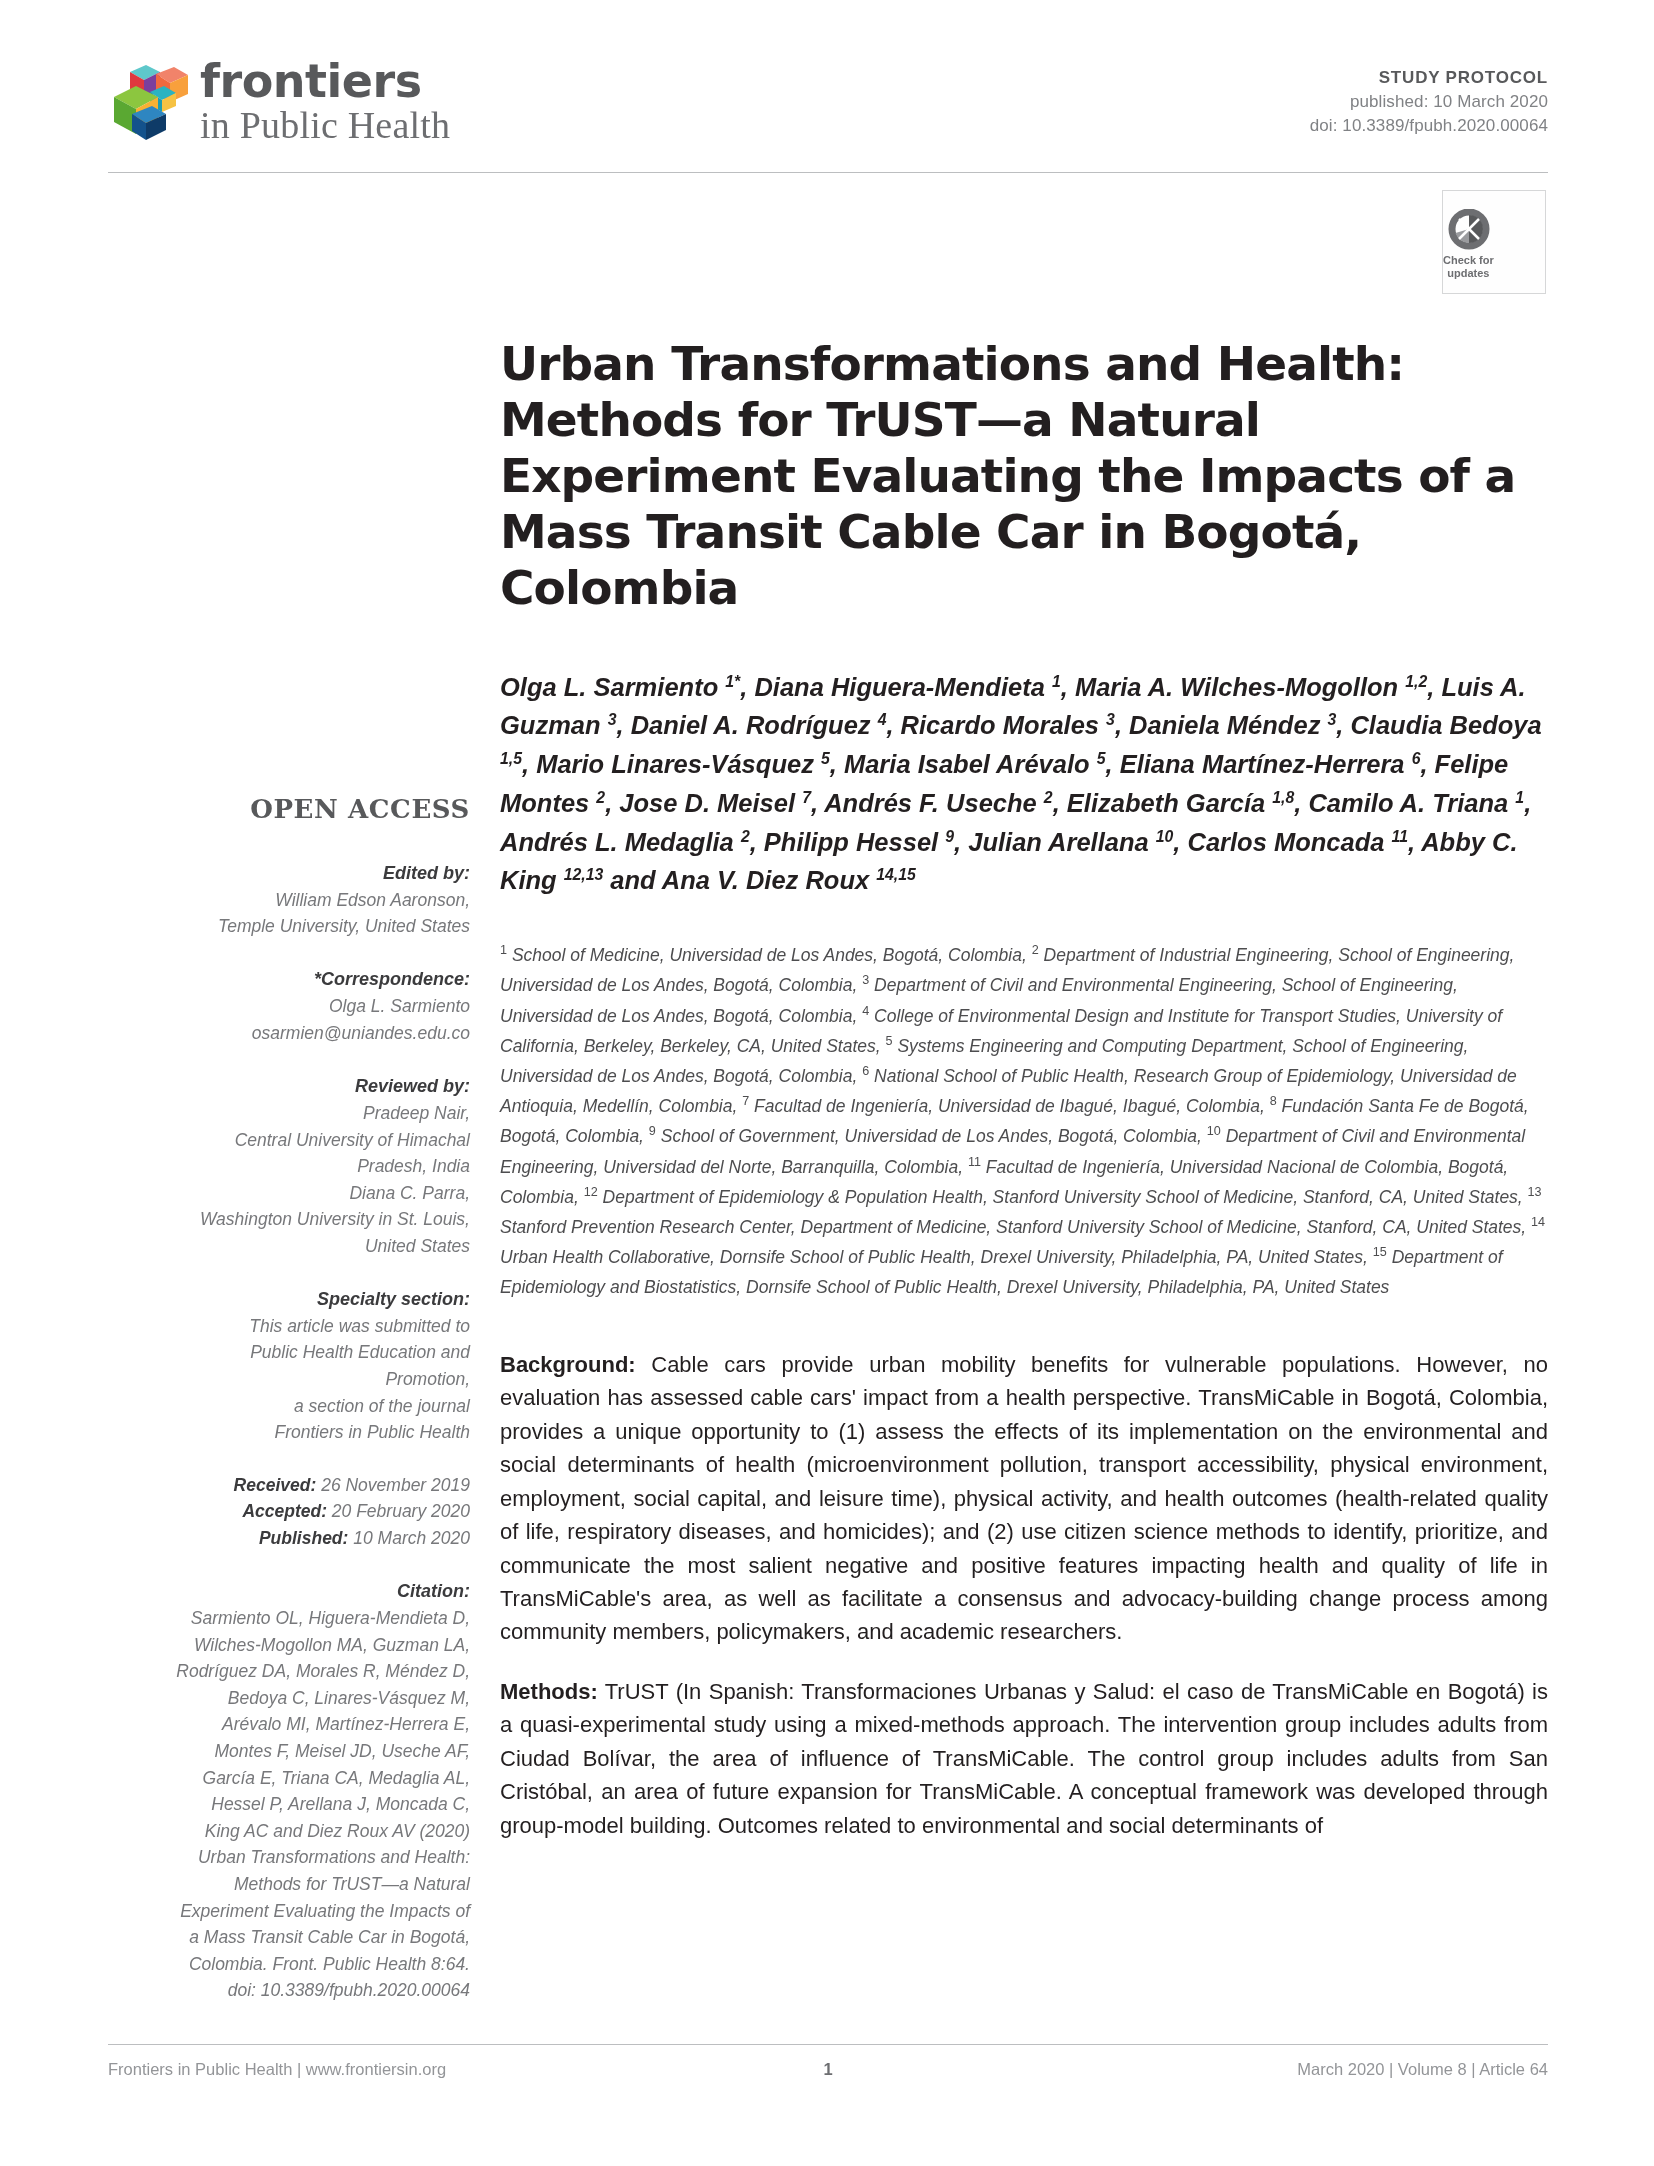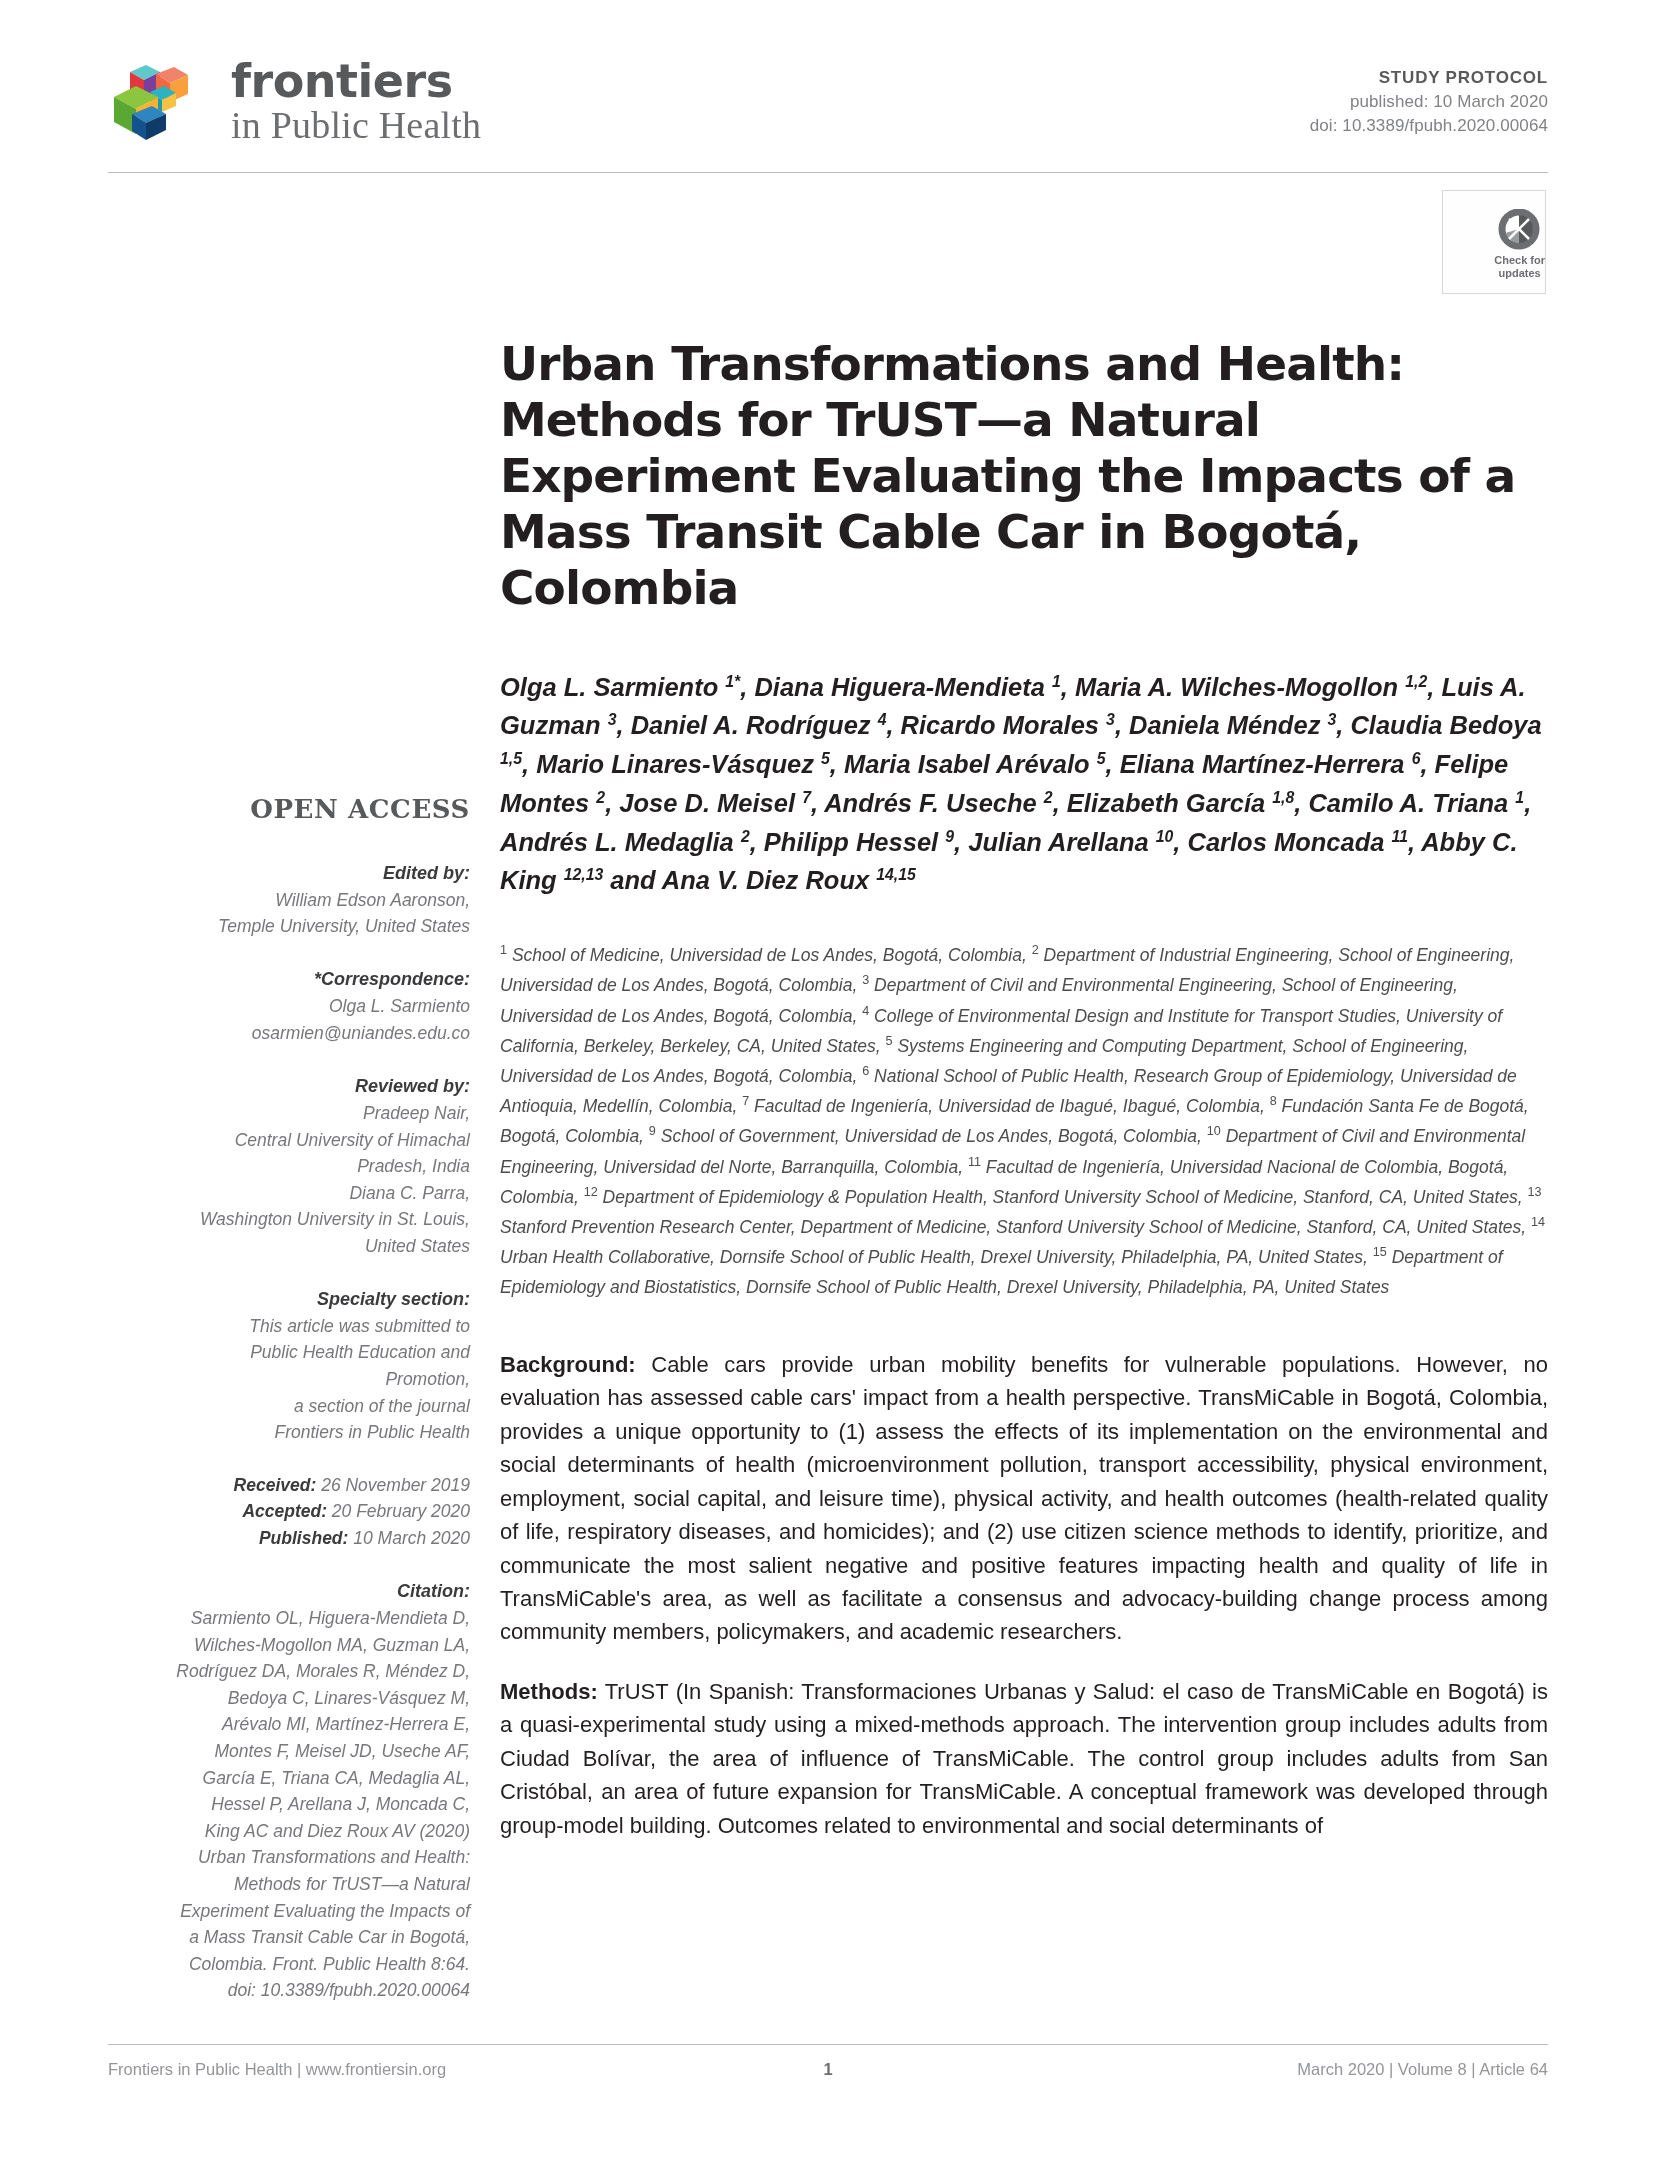--- a/index.html
+++ b/index.html
@@ -27,21 +27,20 @@
     position: absolute;
     left: 108px; top: 52px;
     width: 1440px;
     height: 108px;
   }
   .logo-wrap {
     position: absolute;
     left: 0; top: 0;
     display: flex;
     align-items: flex-start;
-    gap: 31px;
   }
   .logo-mark {
     width: 84px; height: 92px;
     position: relative;
     margin-right: 8px;
     flex: none;
   }
   .logo-text {
     padding-top: 6px;
     line-height: 1.0;
@@ -91,21 +90,21 @@
 
   
   .crossmark {
     position: absolute;
     right: 108px; top: 190px;
     width: 104px; height: 104px;
     border: 1px solid #d6d7d8;
     background: #fefefe;
     display: flex;
     flex-direction: column;
-    align-items: flex-end;
+    align-items: flex-start;
     justify-content: center;
     padding-top: 4px;
   }
   .crossmark .cm-label {
     font-size: 11px;
     font-weight: bold;
     color: #6d6e71;
     line-height: 1.15;
     text-align: center;
     margin-top: 3px;

